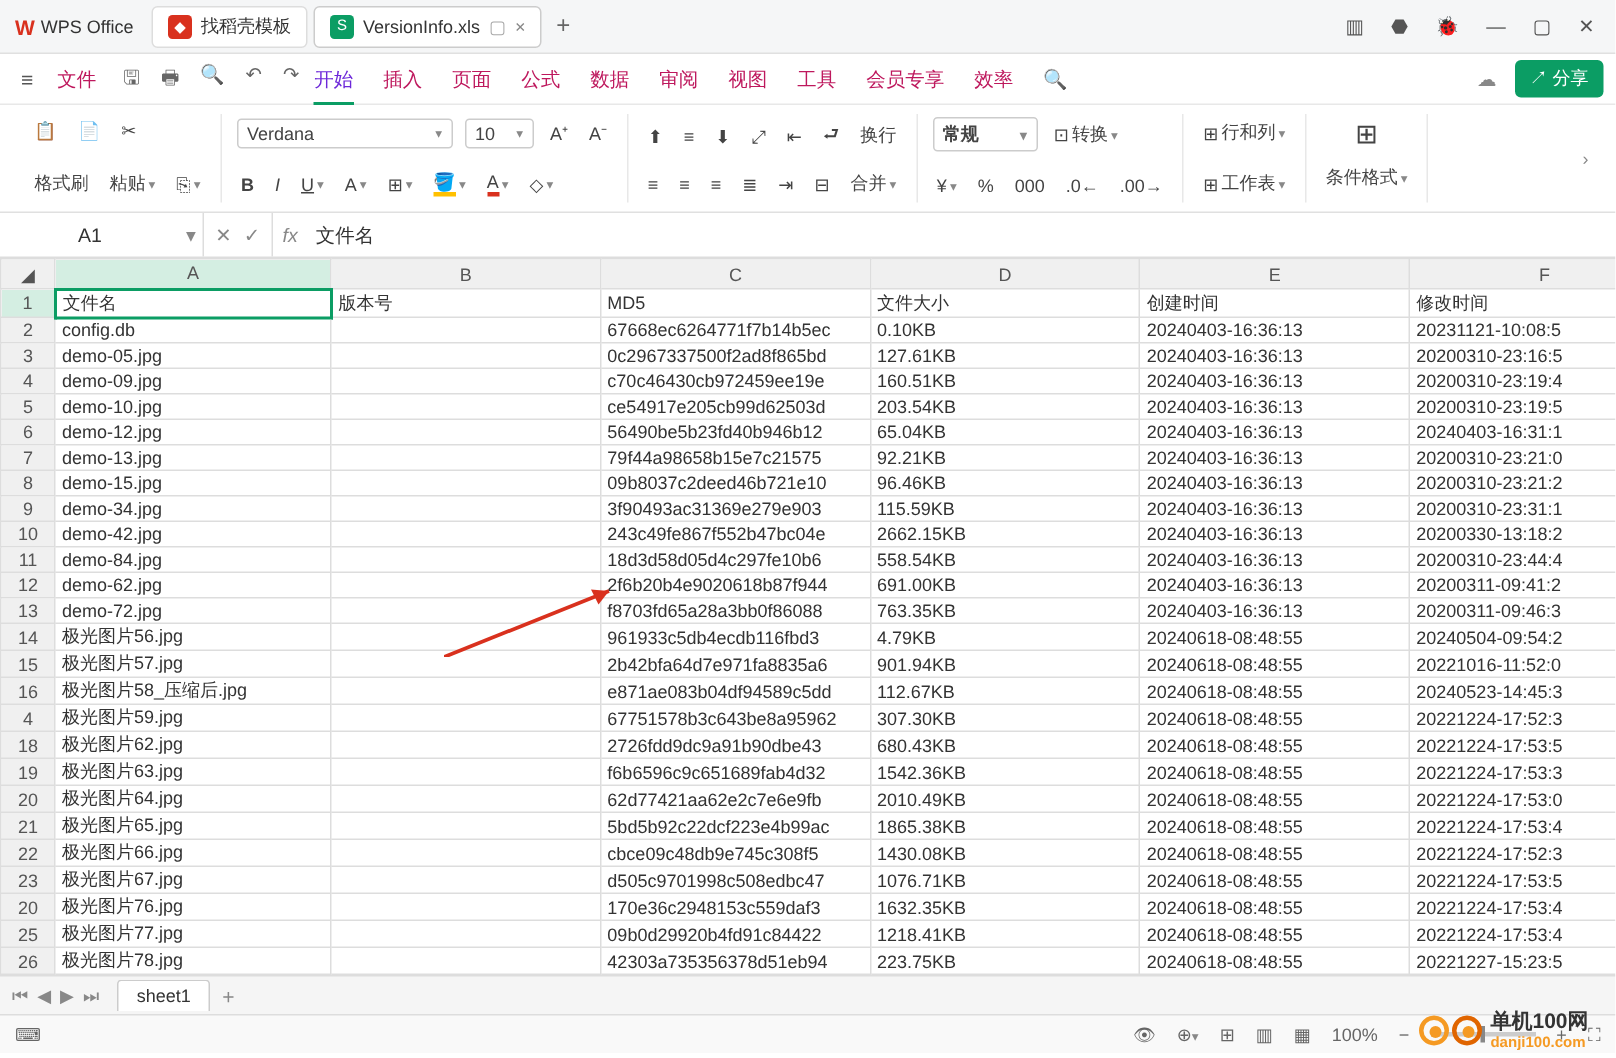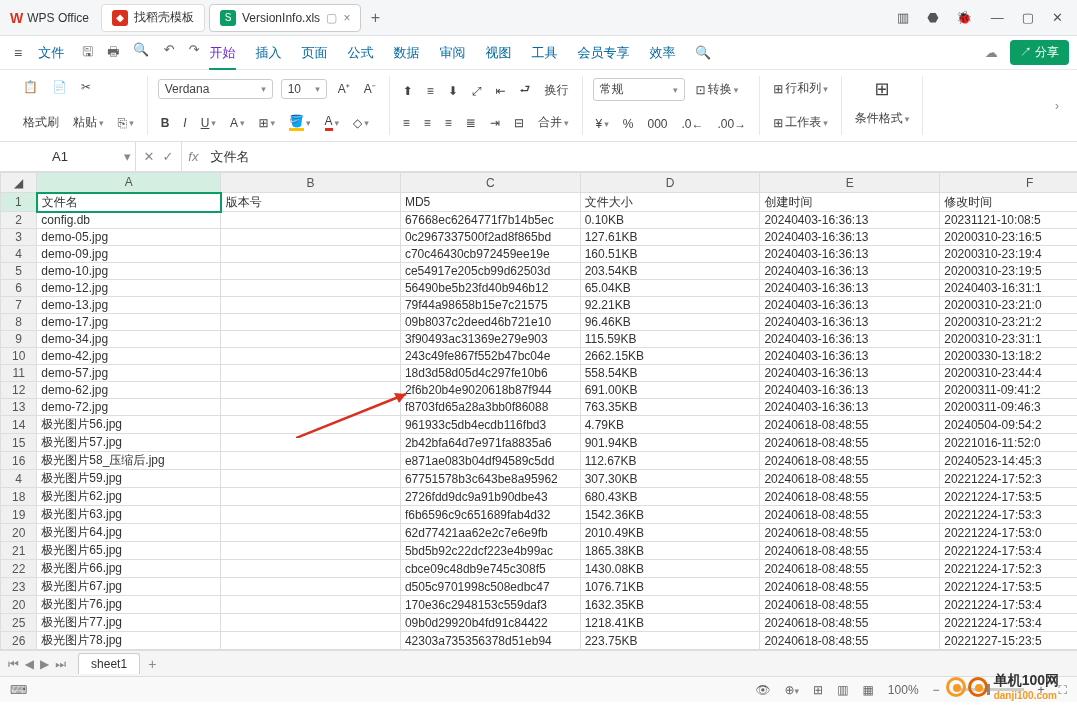--- a/index.html
+++ b/index.html
@@ -12,34 +12,34 @@
 .tab.active{background:#fff;border:1px solid #ccc;}
 .tab .ticon{width:16px;height:16px;display:flex;align-items:center;justify-content:center;border-radius:3px;font-size:10px;color:#fff;}
 .tab .ticon.red{background:#d9311e;}
 .tab .ticon.green{background:#0b9d64;}
 .tab .close{color:#888;}
 .newtab{width:24px;text-align:center;color:#666;font-size:16px;}
 .winctrl{margin-left:auto;display:flex;gap:18px;padding-right:14px;color:#555;font-size:13px;}
 .winctrl span{cursor:pointer;}
 .bug{color:#d9311e;}
 .menubar{height:34px;display:flex;align-items:center;padding:0 8px;border-bottom:1px solid #e8e8e8;background:#fff;font-size:13px;}
-.menubar .mitem{padding:0 10px;color:#0369a1;cursor:pointer;}
+.menubar .mitem{padding:0 10px;color:#be185d;cursor:pointer;}
 .menubar .mitem.active{color:#6d28d9;font-weight:500;position:relative;}
 .menubar .mitem.active::after{content:"";position:absolute;bottom:-8px;left:20%;right:20%;height:2px;background:#0b9d64;}
 .menubar .ham{padding:0 6px;color:#555;font-size:14px;}
 .menubar .icons{display:flex;gap:14px;padding-left:8px;color:#666;font-size:13px;}
 .menubar .right{margin-left:auto;display:flex;align-items:center;gap:12px;}
 .share-btn{background:#0b9d64;color:#fff;padding:4px 10px;border-radius:4px;font-size:12px;}
 .toolbar{height:72px;background:#fff;border-bottom:1px solid #e0e0e0;display:flex;padding:6px 10px;gap:0;}
 .tgroup{display:flex;flex-direction:column;justify-content:space-between;padding:2px 10px;border-right:1px solid #e8e8e8;}
 .tgroup:last-child{border-right:none;}
 .trow{display:flex;align-items:center;gap:8px;font-size:12px;color:#444;}
 .tbtn{display:flex;align-items:center;gap:2px;cursor:pointer;padding:2px 3px;}
 .dropdown{font-size:9px;color:#888;}
-.fontsel{border:1px solid #ccc;border-radius:3px;padding:2px 6px;width:115px;background:#fff;font-size:12px;display:flex;justify-content:space-between;align-items:center;}
+.fontsel{border:1px solid #ccc;border-radius:3px;padding:2px 6px;width:144px;background:#fff;font-size:12px;display:flex;justify-content:space-between;align-items:center;}
 .sizesel{border:1px solid #ccc;border-radius:3px;padding:2px 6px;width:46px;background:#fff;font-size:12px;display:flex;justify-content:space-between;align-items:center;}
 .more-arrow{margin-left:auto;width:20px;display:flex;align-items:center;justify-content:center;color:#888;align-self:center;}
 .fxbar{height:30px;display:flex;align-items:center;border-bottom:1px solid #ddd;background:#fff;font-size:13px;}
 .cellref{width:120px;text-align:center;color:#333;padding:0 10px;}
 .fxdrop{color:#888;padding:0 4px;}
 .fxicons{display:flex;gap:8px;padding:0 8px;color:#888;border-left:1px solid #ddd;border-right:1px solid #ddd;height:100%;align-items:center;}
 .fxlabel{font-style:italic;color:#888;padding:0 6px;}
 .fxinput{padding:0 6px;color:#333;}
 .sheet{position:relative;overflow:hidden;}
 .tbl{border-collapse:collapse;width:1120px;table-layout:fixed;}
@@ -192,21 +192,21 @@
       <span class="tbtn">⇥</span>
       <span class="tbtn">⊟</span>
       <span class="tbtn">
           <span>合并</span>
           <span class="dropdown">▾</span>
         </span>
     </div>
   </div>
   <div class="tgroup">
     <div class="trow">
-      <div class="fontsel" style="width:92px;">
+      <div class="fontsel" style="width:70px;font-weight:bold;">
           <span>常规</span>
           <span class="dropdown">▾</span>
         </div>
       <span class="tbtn">⊡ <span>转换</span><span class="dropdown">▾</span></span>
     </div>
     <div class="trow">
       <span class="tbtn">¥<span class="dropdown">▾</span></span>
       <span class="tbtn">%</span>
       <span class="tbtn">000</span>
       <span class="tbtn">.0←</span>
@@ -325,21 +325,21 @@
           <td class="rh">7</td>
           <td>demo-13.jpg</td>
           <td></td>
           <td>79f44a98658b15e7c21575</td>
           <td>92.21KB</td>
           <td>20240403-16:36:13</td>
           <td>20200310-23:21:0</td>
         </tr>
         <tr>
           <td class="rh">8</td>
-          <td>demo-17.jpg</td>
+          <td>demo-15.jpg</td>
           <td></td>
           <td>09b8037c2deed46b721e10</td>
           <td>96.46KB</td>
           <td>20240403-16:36:13</td>
           <td>20200310-23:21:2</td>
         </tr>
         <tr>
           <td class="rh">9</td>
           <td>demo-34.jpg</td>
           <td></td>
@@ -352,21 +352,21 @@
           <td class="rh">10</td>
           <td>demo-42.jpg</td>
           <td></td>
           <td>243c49fe867f552b47bc04e</td>
           <td>2662.15KB</td>
           <td>20240403-16:36:13</td>
           <td>20200330-13:18:2</td>
         </tr>
         <tr>
           <td class="rh">11</td>
-          <td>demo-57.jpg</td>
+          <td>demo-84.jpg</td>
           <td></td>
           <td>18d3d58d05d4c297fe10b6</td>
           <td>558.54KB</td>
           <td>20240403-16:36:13</td>
           <td>20200310-23:44:4</td>
         </tr>
         <tr>
           <td class="rh">12</td>
           <td>demo-62.jpg</td>
           <td></td>

